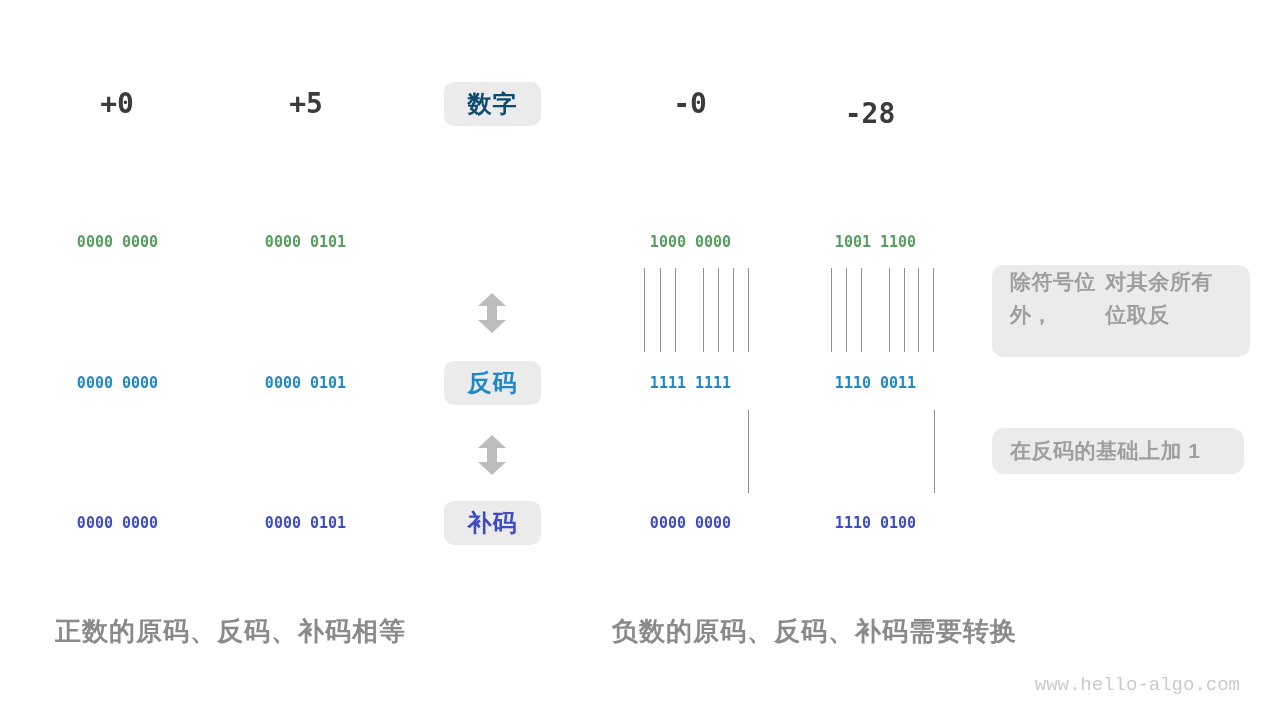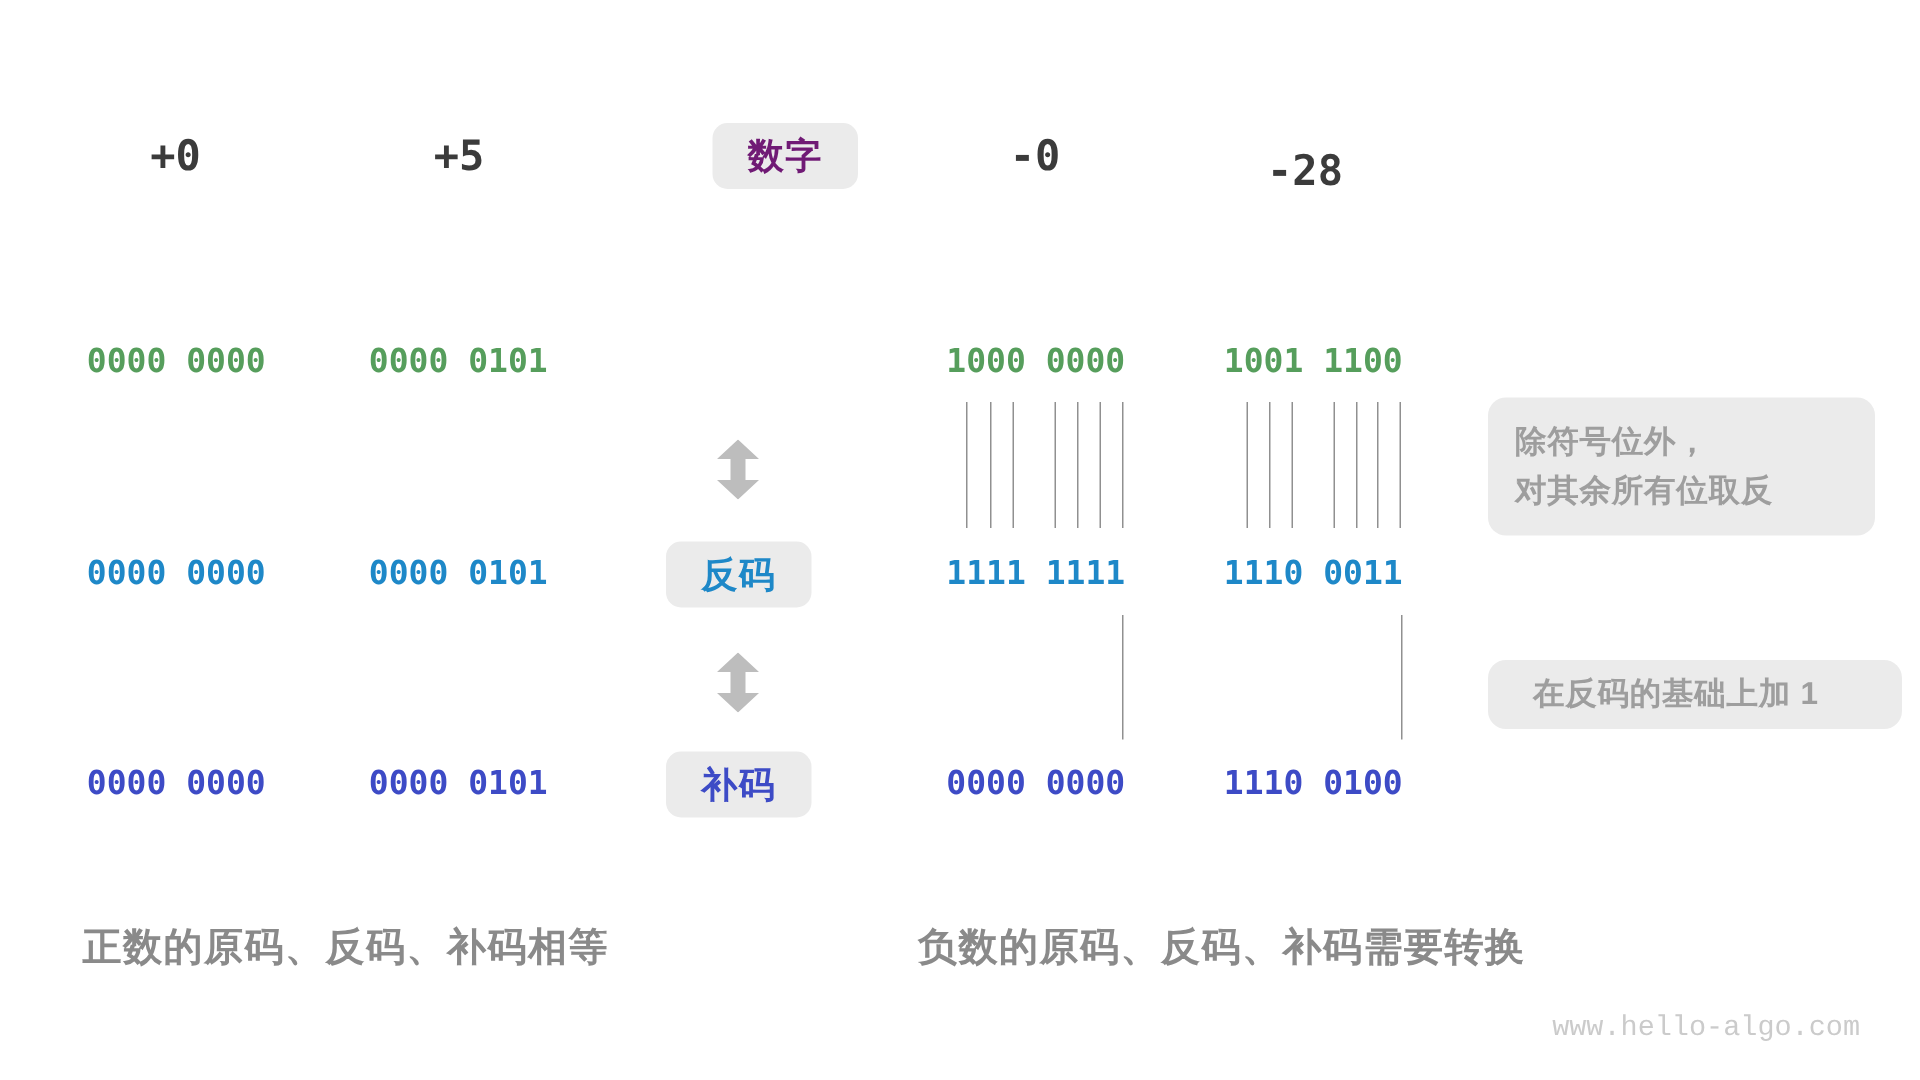--- a/index.html
+++ b/index.html
@@ -6,43 +6,43 @@
   .canvas{
     position:relative;width:1280px;height:720px;background:#ffffff;overflow:hidden;
     font-family:"Liberation Sans",sans-serif;
   }
   .num{
     position:absolute;height:44px;line-height:44px;text-align:center;
     font-family:"DejaVu Sans Mono",monospace;font-weight:700;font-size:28px;color:#3b3b3b;
   }
   .bin{
     position:absolute;height:44px;line-height:44px;text-align:center;
-    font-family:"DejaVu Sans Mono",monospace;font-weight:700;font-size:22px;white-space:pre;
+    font-family:"DejaVu Sans Mono",monospace;font-weight:700;font-size:15px;white-space:pre;
   }
   .green{color:#569e5c;}
   .blue{color:#1e88c8;}
   .indigo{color:#3d4bc6;}
   .badge{
     position:absolute;width:97px;height:44px;border-radius:10px;background:#ebebeb;
     display:flex;align-items:center;justify-content:center;
     font-size:24px;font-weight:700;letter-spacing:1px;
   }
-  .badge.dark{color:#701a75;margin-left:31px;}
+  .badge.dark{color:#0c4a6e;}
   .vline{position:absolute;width:1px;background:#909090;}
   .flip-line{top:268px;height:84px;}
   .carry-line{top:410px;height:83px;}
   .arrow{position:absolute;width:28px;height:40px;}
   .note{
     position:absolute;background:#ebebeb;border-radius:12px;color:#9e9e9e;
     font-weight:700;font-size:21px;letter-spacing:0.5px;
   }
   .note-flip{left:992px;top:265px;width:222px;height:92px;padding:0 18px;
-    display:flex;flex-direction:column;justify-content:center;box-sizing:content-box;}
+    display:flex;justify-content:center;box-sizing:content-box;}
   .note-flip div{line-height:33px;}
-  .note-add{left:992px;top:440px;width:216px;height:46px;line-height:46px;padding:0 30px;white-space:pre;}
+  .note-add{left:992px;top:428px;width:216px;height:46px;line-height:46px;padding:0 18px;white-space:pre;}
   .caption{
     position:absolute;top:616px;height:30px;line-height:30px;
     font-size:26px;font-weight:700;color:#8a8a8a;letter-spacing:1px;
   }
   .watermark{
     position:absolute;top:674px;right:40px;font-family:Liberation Mono, monospace;
     font-size:19px;color:#cbcbcb;margin-left:32px;
   }
 </style>
 </head>

